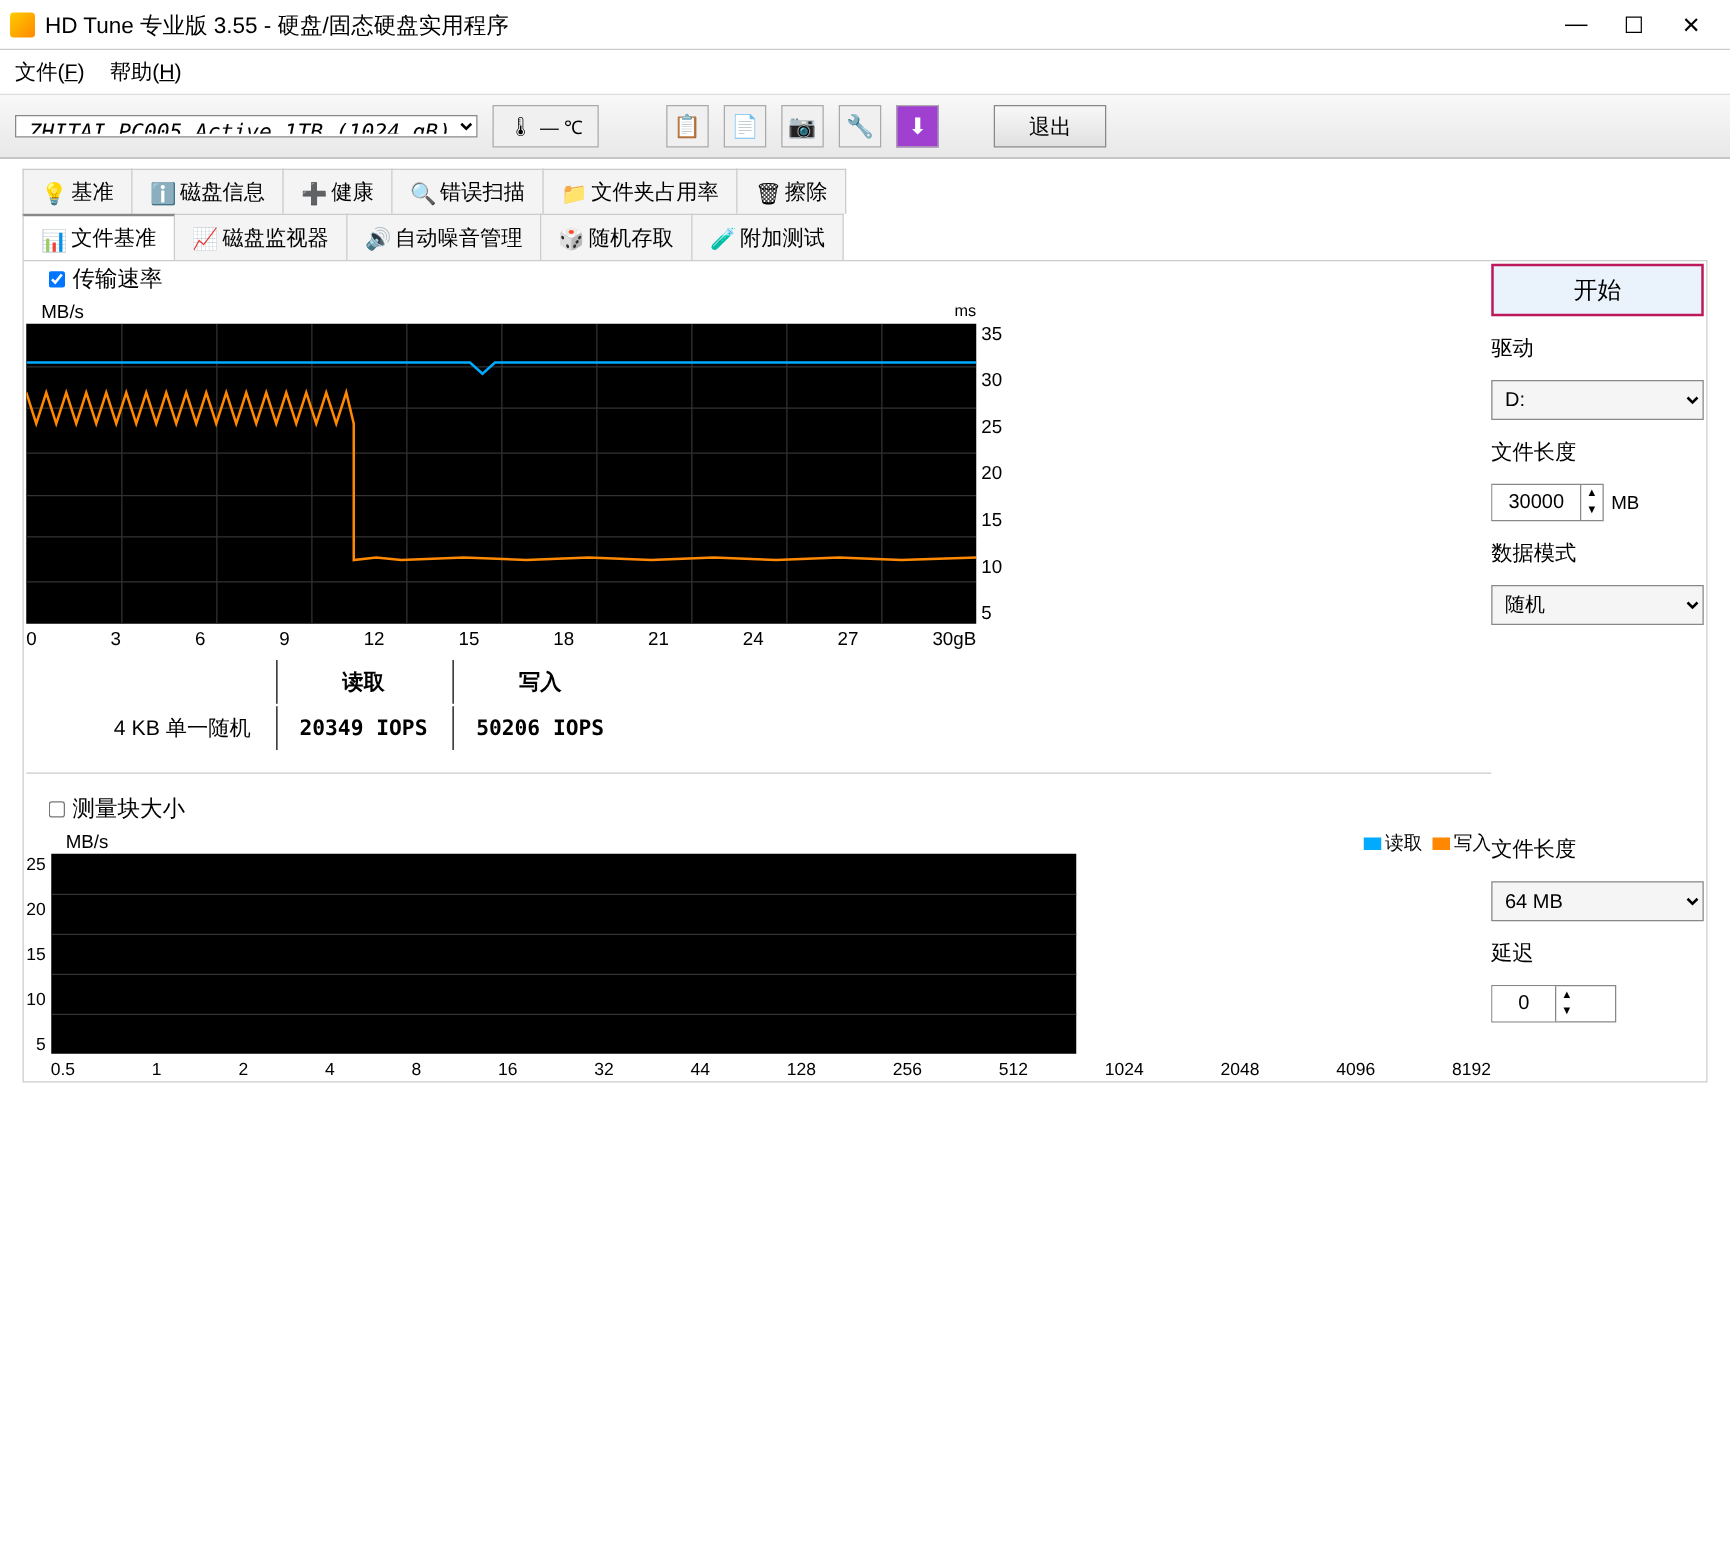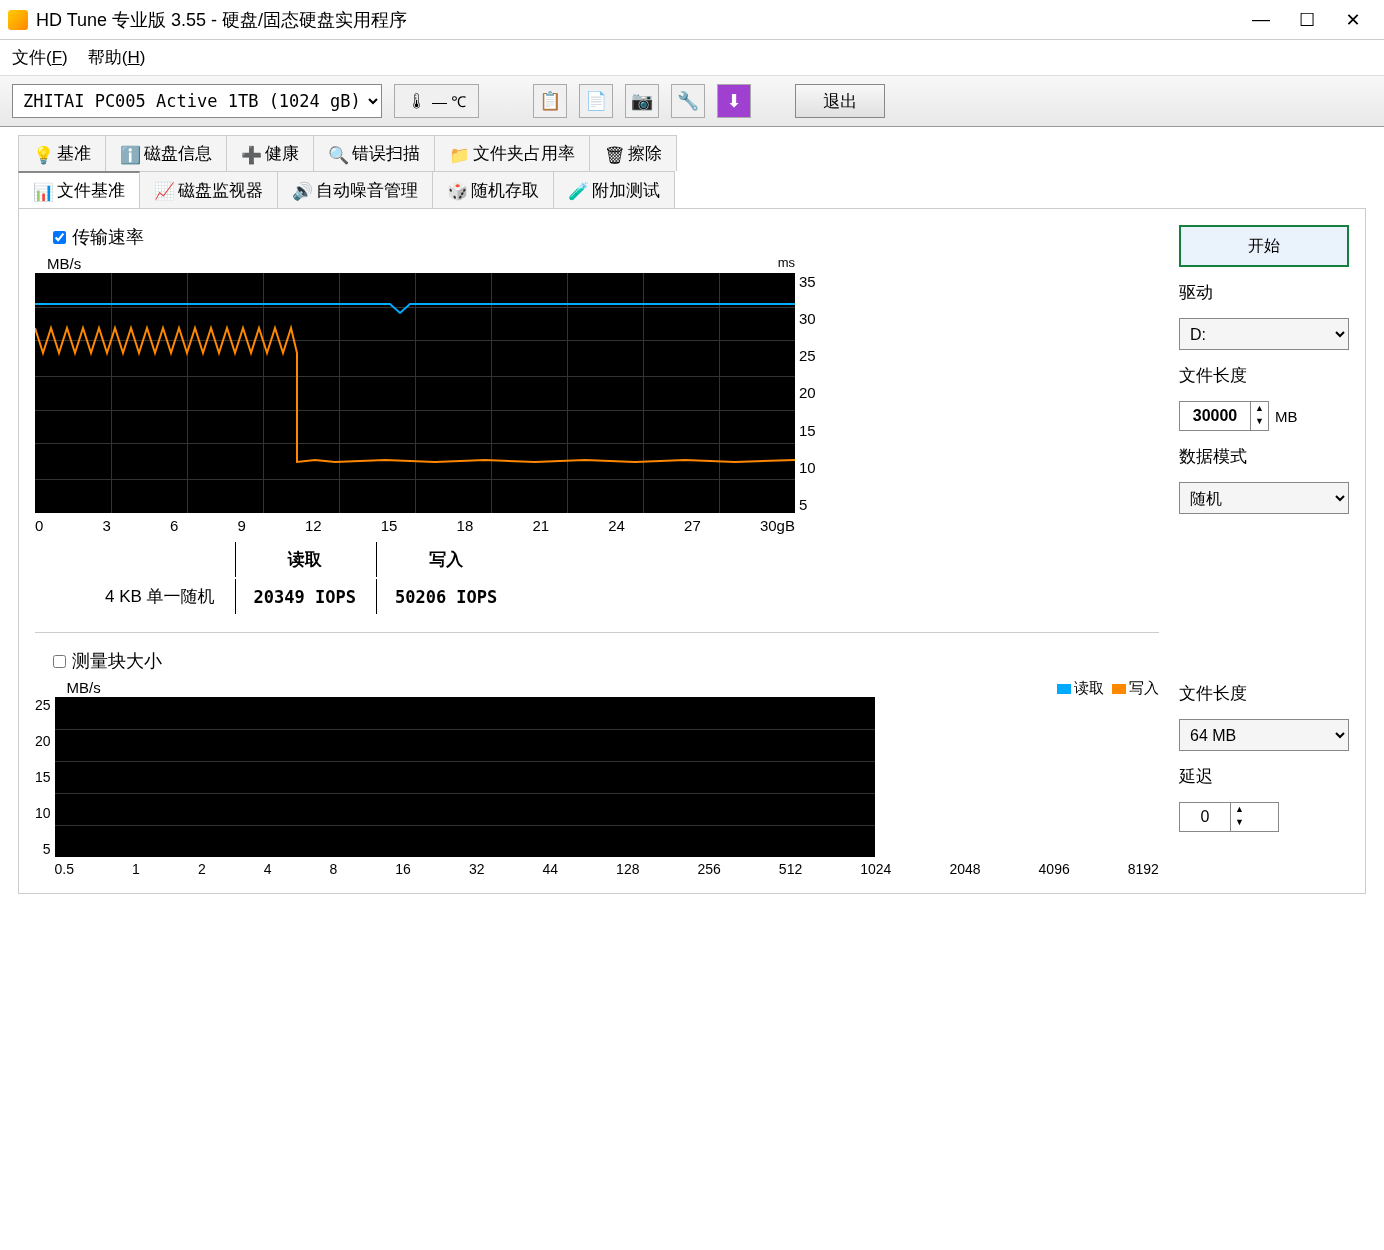--- a/index.html
+++ b/index.html
@@ -4,29 +4,29 @@
 <style>
 * { box-sizing: border-box; margin: 0; padding: 0; }
 body { font-family: "Microsoft YaHei", sans-serif; font-size: 15px; background: #fff; width: 1384px; }
 .titlebar { display: flex; align-items: center; height: 40px; padding: 0 8px; border-bottom: 1px solid #ccc; }
 .titlebar-icon { width: 20px; height: 20px; background: linear-gradient(135deg,#ffcc00,#ff8800); border-radius: 3px; margin-right: 8px; }
 .titlebar-title { flex: 1; font-size: 18px; }
 .win-btn { width: 46px; height: 30px; display: flex; align-items: center; justify-content: center; font-size: 18px; }
 .menubar { display: flex; gap: 20px; padding: 6px 12px; font-size: 17px; }
 .menubar span u { text-decoration: underline; }
 .toolbar { display: flex; align-items: center; gap: 12px; padding: 8px 12px; background: linear-gradient(#f8f8f8,#e8e8e8); border-top: 1px solid #ddd; border-bottom: 1px solid #999; }
-.drive-select { width: 370px; height: 34px; border: 1px solid #888; font-family: Consolas, monospace; font-size: 17px; padding: 2px 6px; background: #fff; }
+.drive-select { width: 370px; height: 18px; border: 1px solid #888; font-family: Consolas, monospace; font-size: 17px; padding: 2px 6px; background: #fff; font-style: italic; }
 .tool-btn { width: 34px; height: 34px; border: 1px solid #aaa; background: #f0f0f0; display: flex; align-items: center; justify-content: center; font-size: 18px; }
 .exit-btn { width: 90px; height: 34px; border: 1px solid #888; background: linear-gradient(#f8f8f8,#e0e0e0); font-size: 17px; }
 .temp-box { display:flex; align-items:center; gap:6px; padding:0 12px; border:1px solid #aaa; height:34px; background:#f0f0f0;}
 .tabs { display: flex; flex-wrap: wrap; padding-top: 8px; padding-left: 18px; background: #fff; }
 .tab { display: flex; align-items: center; gap: 6px; padding: 6px 14px; border: 1px solid #ccc; border-bottom: none; background: #f4f4f4; font-size: 17px; cursor: pointer; margin-right: -1px; }
 .tab.active { background: #fff; border-top: 2px solid #888; position: relative; z-index: 2; }
 .tab .ticon { width: 18px; height: 18px; display:inline-block; }
-.content { border: 1px solid #ccc; margin: 0 18px 18px 18px; padding: 16px; display: flex; gap: 20px; }
+.content { border: 1px solid #ccc; margin: 0 18px 18px 18px; padding: 2px; display: flex; }
 .main-col { flex: 1; }
 .side-col { width: 170px; display: flex; flex-direction: column; gap: 14px; }
 .checkbox-row { display:flex; align-items:center; gap:6px; font-size:18px; margin-bottom:6px; margin-left:18px;}
 .chart-wrap { display:flex; }
 .y-axis { display:flex; flex-direction:column; justify-content:space-between; align-items:flex-end; font-size:15px; padding-right:4px; height:240px; margin-top:18px;}
 .y-axis-r { align-items:flex-start; padding-left:4px; padding-right:0;}
 .chart { position:relative; }
 .chart-title-l { position:absolute; top:0; left:12px; font-size:15px; }
 .chart-title-r { position:absolute; top:0; right:0; font-size:13px; }
 .chart-canvas { width:760px; height:240px; background:#000; margin-top:18px; position:relative; overflow:hidden;}
@@ -38,21 +38,21 @@
 .results-table .lbl { text-align:left; font-weight:normal;}
 .results-table .hdr { border-bottom:1px solid #000;}
 .results-table .vline { border-left:1px solid #000;}
 .bold { font-weight:bold; font-family:Consolas,monospace;}
 .spinner { display:inline-flex; border:1px solid #888; height:30px;}
 .spinner input { width:50px; border:none; text-align:center; font-size:16px;}
 .spinner .arrows { display:flex; flex-direction:column; border-left:1px solid #888;}
 .spinner .arrows span { font-size:9px; padding:0 4px; line-height:13px; cursor:pointer;}
 .side-label { font-size:17px; }
 .side-select { height:32px; border:1px solid #888; padding:0 6px; font-size:16px; background:#f5f5f5;}
-.start-btn { height:42px; border:2px solid #15803d; background:#eaf2fc; font-size:16px; }
+.start-btn { height:42px; border:2px solid #be185d; background:#eaf2fc; font-size:19px; }
 .chart2-canvas { width:820px; height:160px; background:#000; margin-top:18px; position:relative;}
 .y-axis2 { display:flex; flex-direction:column; justify-content:space-between; align-items:flex-end; font-size:14px; padding-right:4px; height:160px; margin-top:18px;}
 .legend { position:absolute; top:0; right:0; font-size:15px; display:flex; gap:8px;}
 .legend-item { display:flex; align-items:center; gap:3px;}
 .legend-sw { width:14px; height:10px;}
 hr.sep { margin:16px 0; border:none; border-top:1px solid #ccc;}
 svg.line { position:absolute; top:0; left:0; width:100%; height:100%; }
 </style>
 </head>
 <body>
@@ -261,21 +261,21 @@
     </div>
   </div>
 
   <div class="side-col">
     <button class="start-btn">开始</button>
     <div class="side-label">驱动</div>
     <select class="side-select"><option>D:</option></select>
     <div class="side-label">文件长度</div>
     <div style="display:flex;align-items:center;gap:6px">
       <span class="spinner">
-          <input style="width: 70px; font-weight: bold;" value="30000">
+          <input style="width: 70px;" value="30000">
           <span class="arrows">
             <span>▲</span>
             <span>▼</span>
           </span>
         </span>
       <span>MB</span>
     </div>
     <div class="side-label">数据模式</div>
     <select class="side-select"><option>随机</option></select>
 

